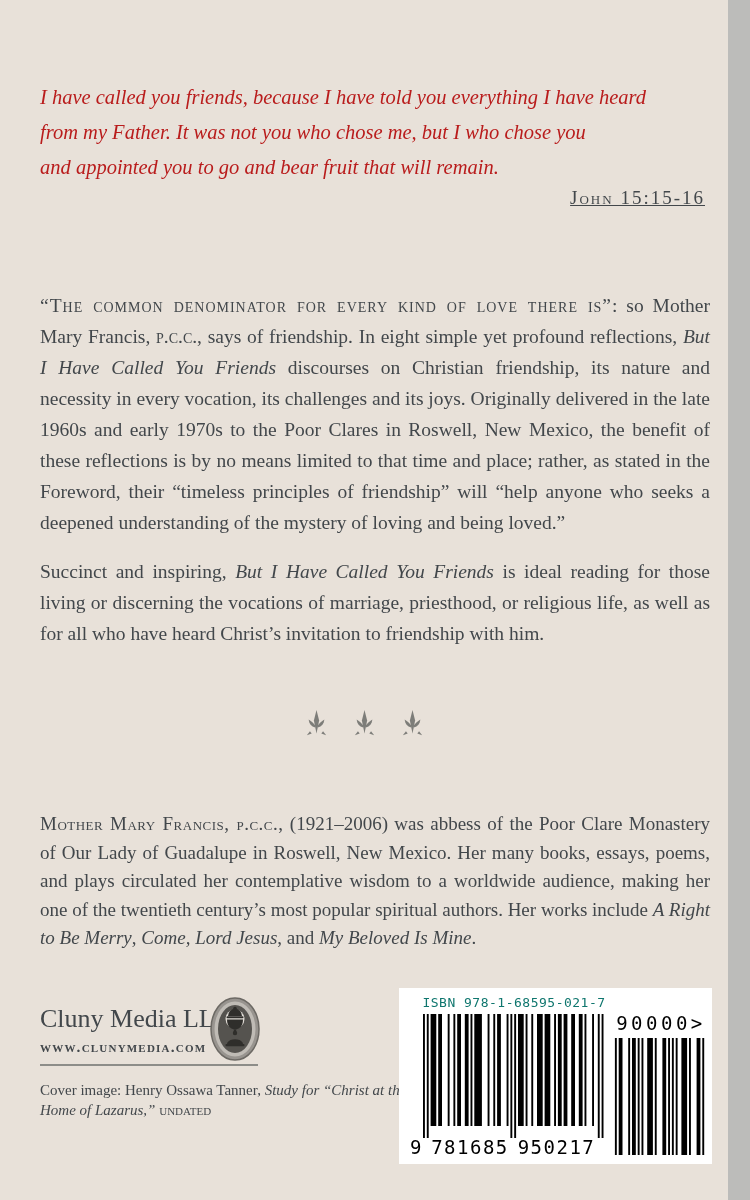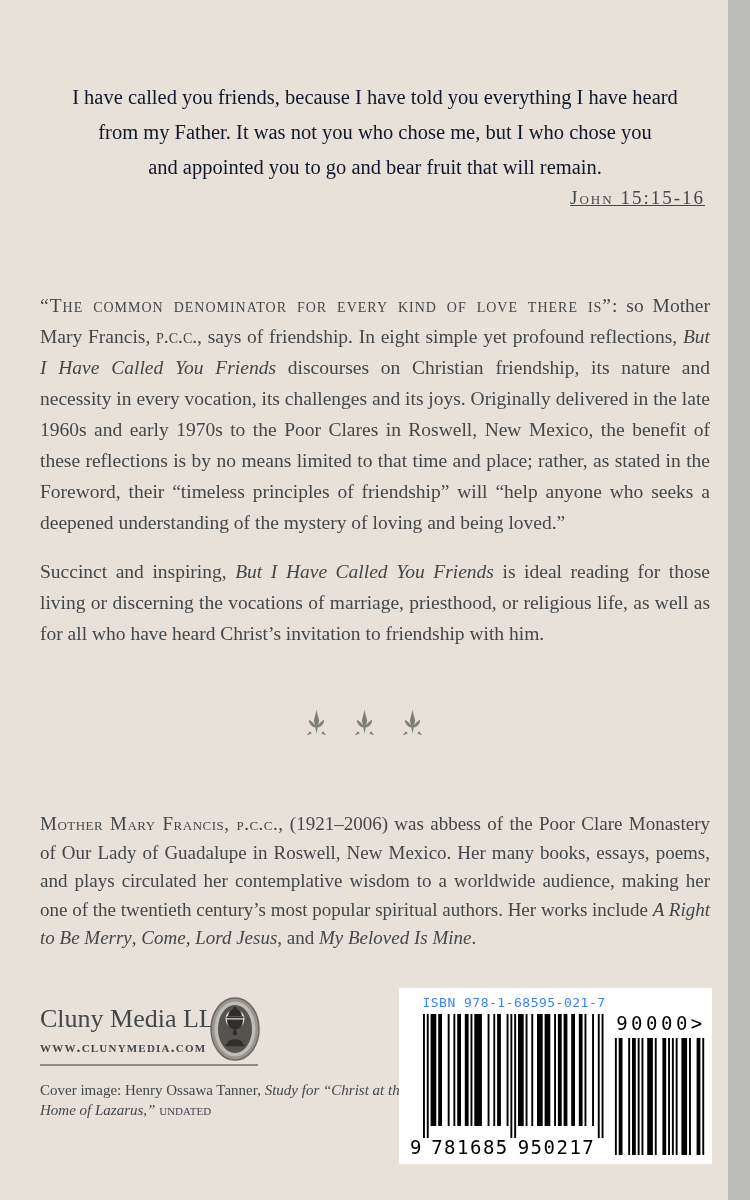--- a/index.html
+++ b/index.html
@@ -6,22 +6,22 @@
   body{
     width:750px;height:1200px;overflow:hidden;
     background:#e8e1d9;color:#42474b;
     font-family:"Liberation Serif","DejaVu Serif",serif;
   }
   .cover{position:relative;width:750px;height:1200px;}
   .edge-strip{position:absolute;top:0;right:0;width:22px;height:1200px;background:#bcbcba;}
   .sc{font-variant:small-caps;}
   .it{font-style:italic;}
 
-  .epigraph{position:absolute;top:80px;left:40px;width:670px;text-align:center;
-    font-size:20.5px;line-height:35px;color:#0f172a;}
+  .epigraph{position:absolute;top:80px;left:40px;width:670px;text-align:left;
+    font-style:italic;font-size:20.5px;line-height:35px;color:#b91c1c;}
   .ep-line{white-space:nowrap;}
   .attribution{position:absolute;top:187px;right:45px;font-size:19px;letter-spacing:2px;text-decoration:underline;}
 
   .body{position:absolute;left:40px;width:670px;margin:0;text-align:justify;
     font-size:19.5px;line-height:31px;}
   .para1{top:290px;}
   .opener{letter-spacing:1px;}
   .para2{top:556px;}
 
   .fleurons{position:absolute;top:708px;left:0;width:728px;display:flex;
@@ -34,21 +34,21 @@
 
   .publisher-name{position:absolute;top:1004px;left:40px;font-size:26px;}
   .publisher-site{position:absolute;top:1038px;left:40px;font-size:15.5px;
     font-weight:bold;letter-spacing:1.2px;}
   .logo{position:absolute;top:997px;left:210px;width:50px;height:64px;}
   .rule{position:absolute;top:1064px;left:40px;width:218px;height:2px;background:#8d8d89;}
 
   .credits{position:absolute;top:1080px;left:40px;width:378px;font-size:15px;line-height:20px;}
 
   .barcode-box{position:absolute;top:988px;left:399px;width:313px;height:176px;background:#ffffff;}
-  .isbn{position:absolute;top:7px;left:12px;width:206px;text-align:center;color:#3b82f6;
+  .isbn{position:absolute;top:7px;left:12px;width:206px;text-align:center;color:#0f766e;
     font-family:"DejaVu Sans Mono","Liberation Mono",monospace;font-size:13px;letter-spacing:0.5px;}
   .bc-main{position:absolute;top:26px;left:10px;width:196px;height:141px;}
   .bc-addon{position:absolute;top:26px;left:214px;width:92px;height:141px;}
   .bc-text{font-family:"DejaVu Sans Mono","Liberation Mono",monospace;fill:#000;}
 </style>
 </head>
 <body>
 
 <div class="cover">
 

